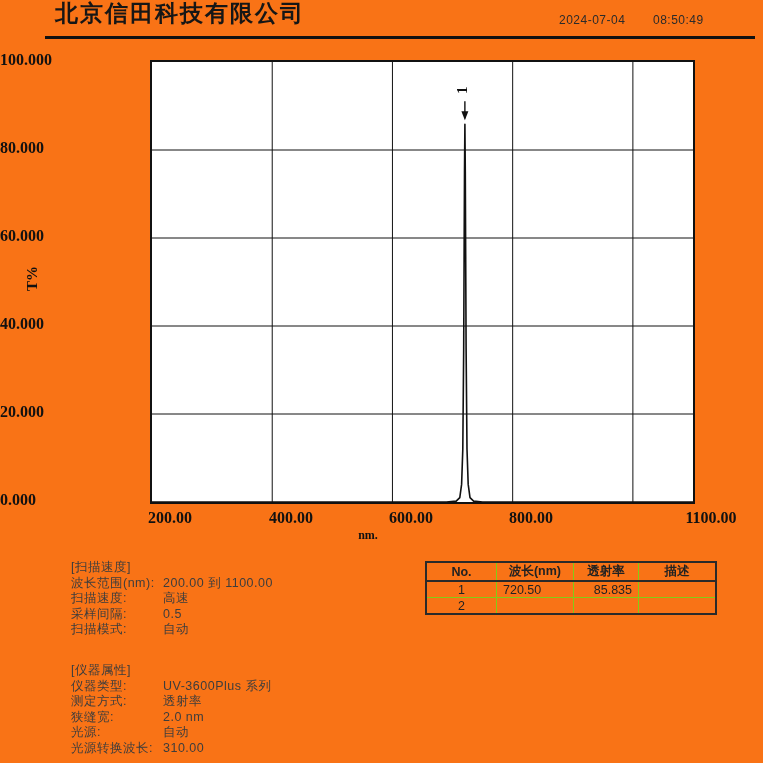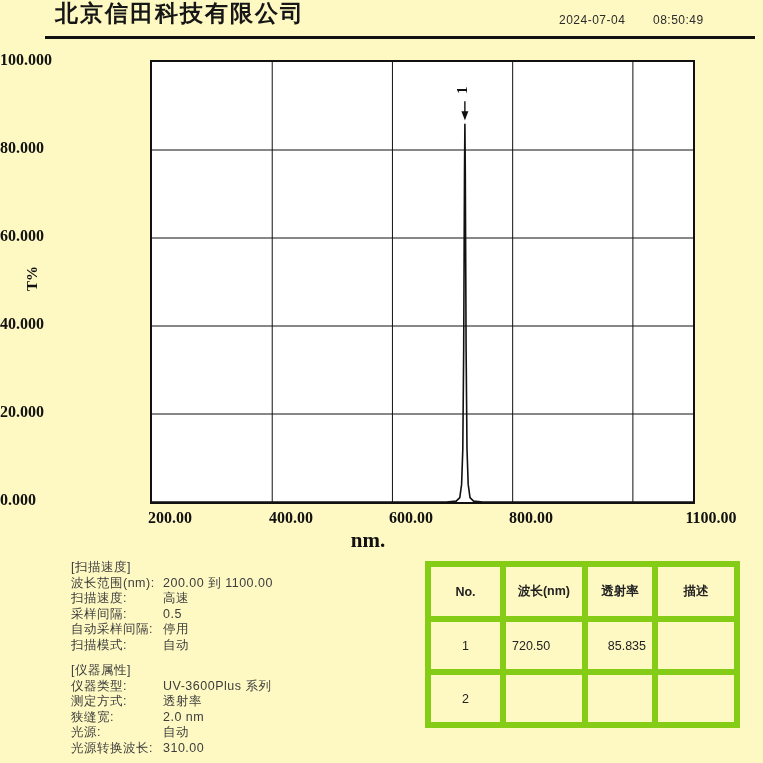--- a/index.html
+++ b/index.html
@@ -1,17 +1,17 @@
 <!DOCTYPE html>
 <html><head>
 <meta charset="utf-8">
 <style>
   html,body{margin:0;padding:0;background:#ffffff;}
   .page{
-    position:relative;width:763px;height:763px;background:#fef9c3;
+    position:relative;width:763px;height:763px;background:#f97316;
     overflow:hidden;font-family:"Liberation Sans",sans-serif;color:#1a1a1a;
   }
   
   .company-title{
     position:absolute;left:55px;top:-2px;font-size:23px;font-weight:700;
     letter-spacing:2px;color:#161616;white-space:nowrap;
   }
   .dt{position:absolute;top:13px;font-size:12px;color:#2b2b2b;letter-spacing:.5px;}
   .dt.date{left:559px;} .dt.time{left:653px;}
   .header-rule{position:absolute;left:45px;top:36px;width:710px;height:3px;background:#111;}
@@ -33,41 +33,41 @@
     left:0;line-height:18px;
   }
   .xtick{
     position:absolute;top:509px;transform:translateX(-50%);
     font-family:"Liberation Serif",serif;font-size:16px;font-weight:700;color:#111;
     white-space:nowrap;
     margin-left:20px;
   }
   .xaxis-title{
     position:absolute;left:368px;top:528px;transform:translateX(-50%);
-    font-family:"Liberation Serif",serif;font-size:21px;font-weight:700;color:#111;
+    font-family:"Liberation Serif",serif;font-size:12px;font-weight:700;color:#111;
   }
   .yaxis-title{
     position:absolute;left:14px;top:270px;width:36px;text-align:center;
     transform:rotate(-90deg);font-family:"Liberation Serif",serif;
     font-size:15px;font-weight:700;color:#111;
   }
   
   .props{position:absolute;left:71px;font-size:12.5px;color:#3d3d3d;letter-spacing:.5px;}
   .props .prow{height:15.6px;line-height:15.6px;white-space:nowrap;}
   .props .ptitle{font-weight:400;}
   .props .plabel{display:inline-block;width:92px;}
   .props.measurement{top:560px;}
   .props.instrument{top:663px;}
   
   .peak-table{
     position:absolute;left:425px;top:561px;border-collapse:collapse;
     table-layout:fixed;font-size:12.5px;color:#222;
   }
   .peak-table th,.peak-table td{
-    border:6px solid #84cc16;padding:16px 6px;height:15px;overflow:hidden;white-space:nowrap;margin-top:40px;
+    border:1px solid #84cc16;padding:0 6px;height:15px;overflow:hidden;white-space:nowrap;margin-top:40px;
   }
   .peak-table{border:2px solid #2a2a2a;}
   .peak-table th{font-weight:700;text-align:center;height:17px;border-bottom:2px solid #2a2a2a;}
   .peak-table .c-no{width:57px;text-align:center;}
   .peak-table .c-wl{width:64px;text-align:left;}
   .peak-table .c-tr{width:52px;text-align:right;}
   .peak-table .c-ds{width:64px;}
   .peak-table th.c-wl,.peak-table th.c-tr,.peak-table th.c-ds{text-align:center;}
 </style>
 </head>
@@ -118,23 +118,20 @@
     <div class="prow">
       <span class="plabel">波长范围(nm):</span><span>200.00 到 1100.00</span>
     </div>
     <div class="prow">
       <span class="plabel">扫描速度:</span><span>高速</span>
     </div>
     <div class="prow">
       <span class="plabel">采样间隔:</span><span>0.5</span>
     </div>
     <div class="prow">
-      <span class="plabel">自动采样间隔:</span><span>停用</span>
-    </div>
-    <div class="prow">
       <span class="plabel">扫描模式:</span><span>自动</span>
     </div>
   </div>
 
   <div class="props instrument">
     <div class="prow ptitle">[仪器属性]</div>
     <div class="prow">
       <span class="plabel">仪器类型:</span><span>UV-3600Plus 系列</span>
     </div>
     <div class="prow">

